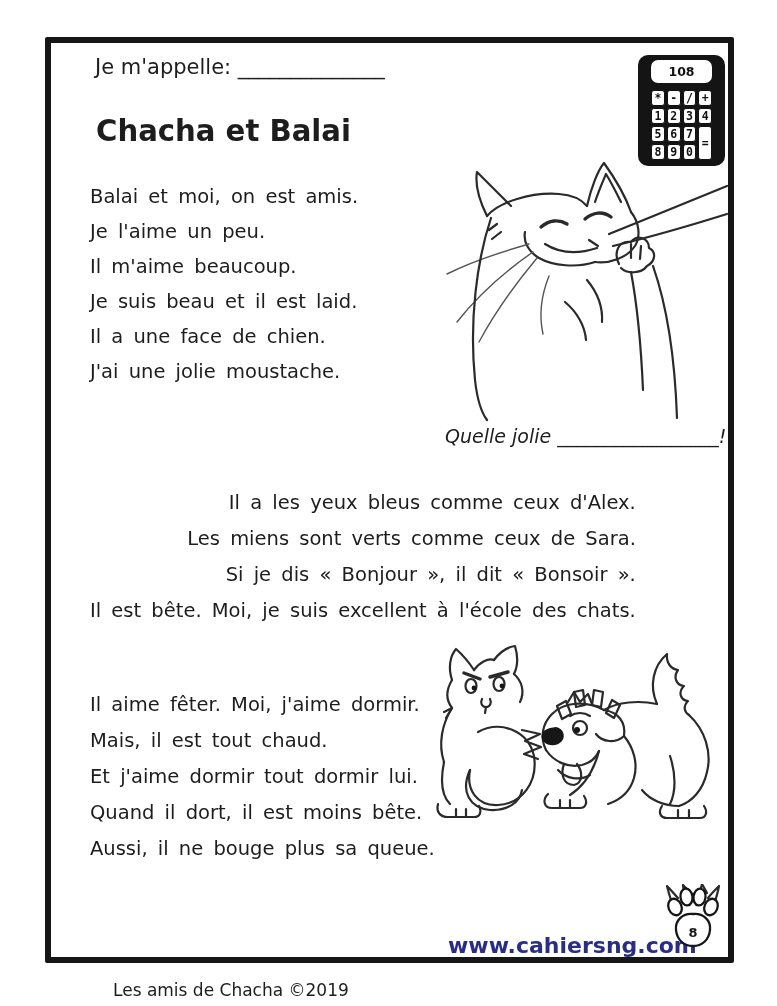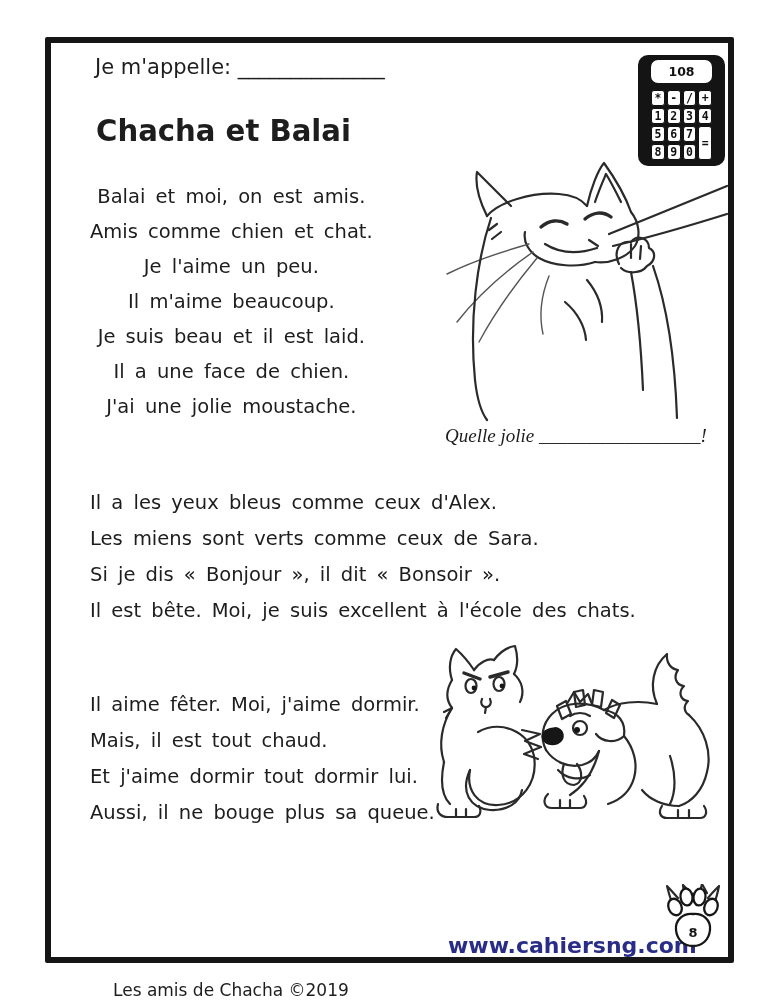--- a/index.html
+++ b/index.html
@@ -29,24 +29,24 @@
   .calc-keys{ display:grid; grid-template-columns:repeat(4,1fr); grid-auto-rows:16px; gap:2px; }
   .calc-key{
     background:#fff; border:1.5px solid #111; border-radius:3px; box-sizing:border-box;
     display:flex; align-items:center; justify-content:center;
     font-family:"DejaVu Sans Mono", monospace; font-weight:bold; font-size:11.5px; color:#111;
   }
   .key-eq{ grid-row:span 2; }
   
   .stanza{ position:absolute; left:90px; font-size:19.5px; word-spacing:4px; }
   .stanza .line{ height:36px; line-height:26px; white-space:nowrap; }
-  .stanza-1{ top:184px;text-align:center; } .stanza-1 .line{ height:35px; }
-  .stanza-2{ top:490px; }
+  .stanza-1{ top:184px; } .stanza-1 .line{ height:35px; }
+  .stanza-2{ top:490px;text-align:right; }
   .stanza-3{ top:692px; }
-  .caption{ position:absolute; font-size:19px; font-style:italic; white-space:nowrap;font-family:Liberation Serif, serif; }
+  .caption{ position:absolute; font-size:19px; font-style:italic; white-space:nowrap; }
   .caption-cat{ left:445px; top:425px; }
   .caption-dog{ left:518px; top:841px; }
   .illo{ position:absolute; pointer-events:none; }
   .illo-cat{ left:437px; top:160px; }
   .illo-catdog{ left:422px; top:644px; }
   .footer-credit{ position:absolute; left:113px; top:980px; font-size:17px; white-space:nowrap; }
   .footer-url{
     position:absolute; left:448px; top:933px; font-size:22px; font-weight:600;
     color:#2a2d87; white-space:nowrap; text-decoration:none;
   }
@@ -86,21 +86,20 @@
       <span class="calc-key">7</span>
       <span class="calc-key key-eq">=</span>
       <span class="calc-key">8</span>
       <span class="calc-key">9</span>
       <span class="calc-key">0</span>
     </div>
   </div>
 
   <div class="stanza stanza-1">
     <div class="line">Balai et moi, on est amis.</div>
-    <div class="line">Amis comme chien et chat.</div>
     <div class="line">Je l'aime un peu.</div>
     <div class="line">Il m'aime beaucoup.</div>
     <div class="line">Je suis beau et il est laid.</div>
     <div class="line">Il a une face de chien.</div>
     <div class="line">J'ai une jolie moustache.</div>
   </div>
 
   <svg class="illo illo-cat" width="292" height="264" viewBox="0 0 292 264">
     <path class="ln" d="M150,46 C154,28 161,10 167,3 C177,17 188,35 194,52"></path>
     <path class="ln" d="M158,42 C162,30 166,21 169,14 C174,22 179,32 184,42"></path>
@@ -136,20 +135,21 @@
     <div class="line">Il a les yeux bleus comme ceux d'Alex.</div>
     <div class="line">Les miens sont verts comme ceux de Sara.</div>
     <div class="line">Si je dis « Bonjour », il dit « Bonsoir ».</div>
     <div class="line">Il est bête. Moi, je suis excellent à l'école des chats.</div>
   </div>
 
   <div class="stanza stanza-3">
     <div class="line">Il aime fêter. Moi, j'aime dormir.</div>
     <div class="line">Mais, il est tout chaud.</div>
     <div class="line">Et j'aime dormir tout dormir lui.</div>
+    <div class="line">Quand il dort, il est moins bête.</div>
     <div class="line">Aussi, il ne bouge plus sa queue.</div>
   </div>
 
   <svg class="illo illo-catdog" width="305" height="188" viewBox="0 0 305 188">
 
     <path class="ln" d="M30,36 C26,24 28,12 34,5 C42,12 48,20 52,26"></path>
     <path class="ln" d="M52,26 C58,18 66,14 72,16"></path>
     <path class="ln" d="M72,16 C78,8 86,3 93,2 C96,12 96,22 92,30"></path>
     <path class="ln" d="M92,30 C100,37 103,48 98,58"></path>
     <path class="ln" d="M30,36 C24,46 24,56 30,64"></path>

